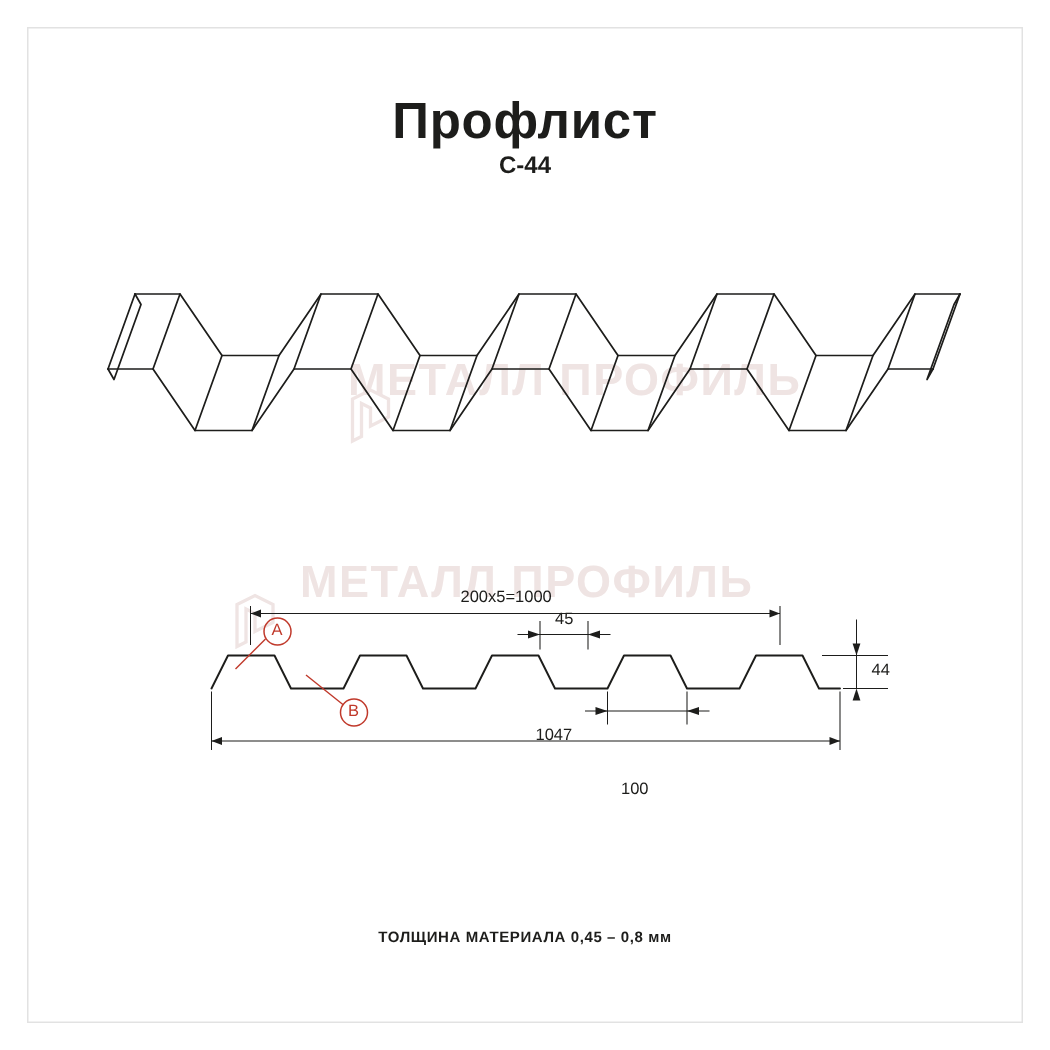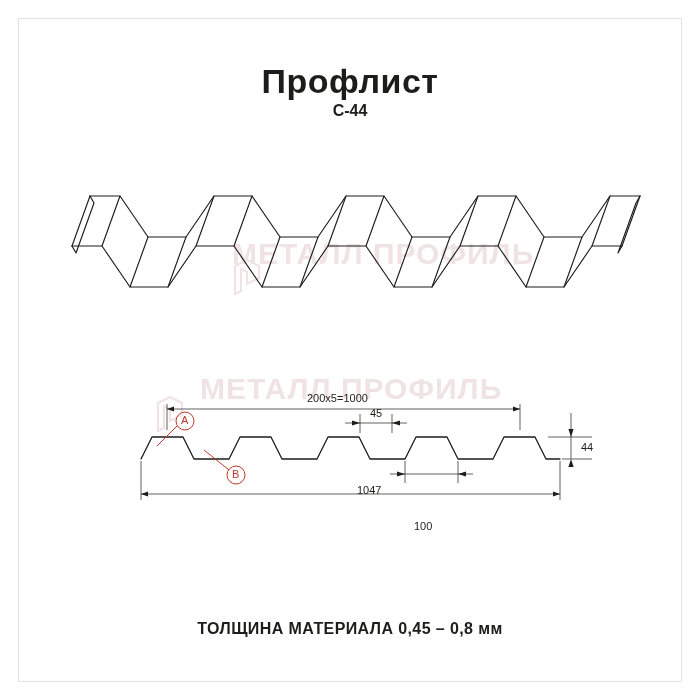--- a/index.html
+++ b/index.html
@@ -48,21 +48,21 @@
     font-size: 16px;
     font-weight: bold;
     color: #1d1d1b;
   }
   .footer-note {
     position: absolute;
     left: 0;
     top: 620px;
     width: 700px;
     text-align: center;
-    font-size: 16px;
+    font-size: 10px;
     font-weight: bold;
     letter-spacing: 0.4px;
     color: #1d1d1b;
   }
   .svg-layer {
     position: absolute;
     left: 0;
     top: 0;
     width: 700px;
     height: 700px;

